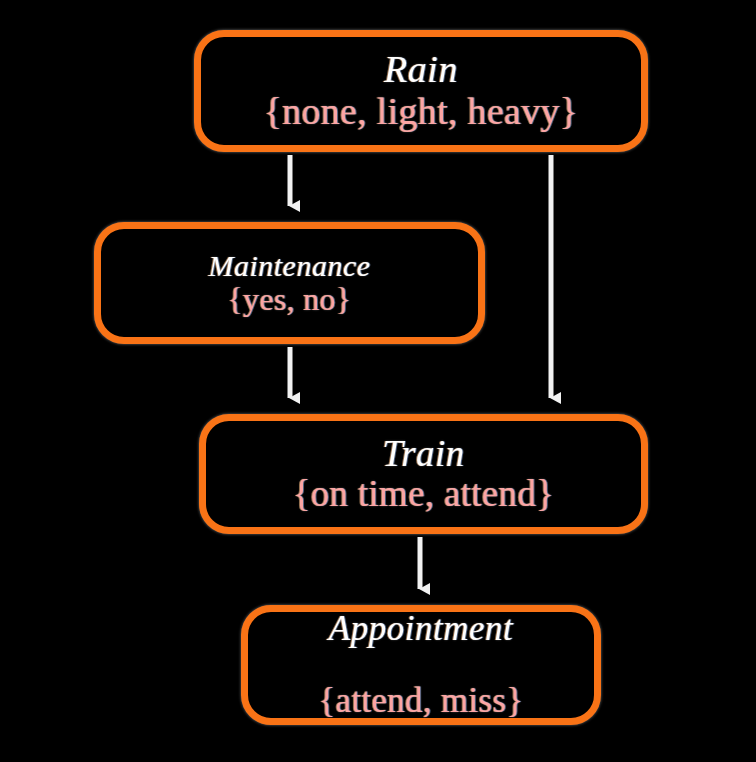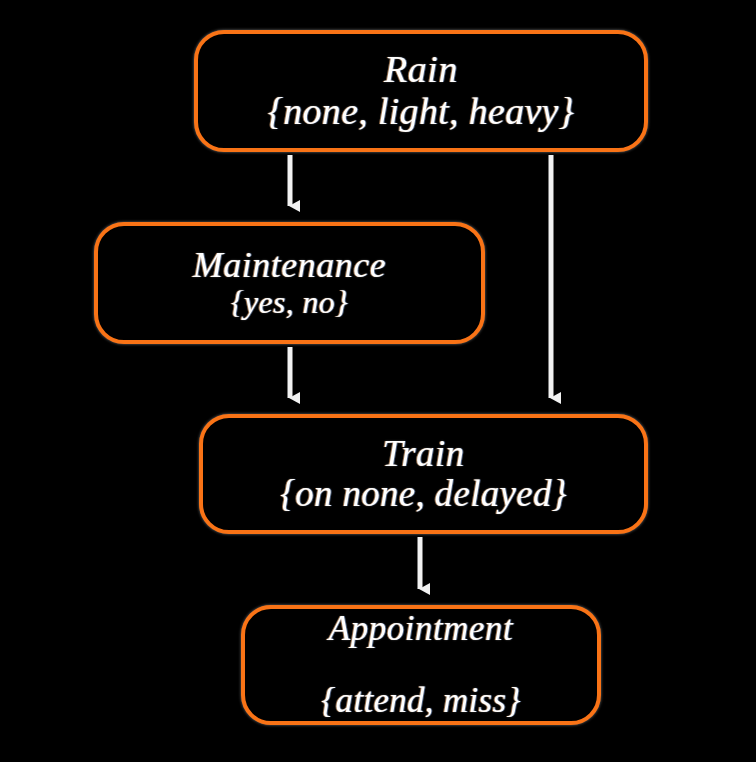--- a/index.html
+++ b/index.html
@@ -30,21 +30,21 @@
     height: 762px;
     z-index: 1;
   }
 
   
   .node {
     position: absolute;
     z-index: 2;
     box-sizing: border-box;
     background: #000000;
-    border: 4px solid #f97316;
+    border: 7px solid #f97316;
     border-radius: 30px;
     display: flex;
     flex-direction: column;
     align-items: center;
     justify-content: center;
     text-align: center;
     box-shadow: 0 0 3px rgba(255,255,255,0.45);
   }
 
   .node-name {
@@ -54,43 +54,42 @@
     line-height: 1.04;
     letter-spacing: 0.5px;
     text-shadow:
       -1px 0 0 rgba(255,190,130,0.55),
        1px 0 0 rgba(150,190,255,0.45),
        0 0 2px rgba(255,255,255,0.30);
     white-space: nowrap;
   }
 
   .node-states {
-    font-style: italic;
     font-weight: 400;
-    color: #ffffff;
+    color: #fca5a5;
     line-height: 1.04;
     letter-spacing: 0.3px;
     text-shadow:
       -1px 0 0 rgba(255,190,130,0.55),
        1px 0 0 rgba(150,190,255,0.45),
        0 0 2px rgba(255,255,255,0.30);
     white-space: nowrap;
   }
 
   
   #node-rain {
     left: 194px; top: 30px; width: 454px; height: 122px;
   }
   #node-rain .node-name   { font-size: 38px; margin-bottom: 2px; }
   #node-rain .node-states { font-size: 38px; }
 
   #node-maintenance {
     left: 94px; top: 222px; width: 391px; height: 122px;
   }
-  #node-maintenance .node-name   { font-size: 36px; margin-bottom: 2px; }
+  #node-maintenance .node-name   { font-size: 30px; margin-bottom: 2px; }
   #node-maintenance .node-states { font-size: 32px; }
 
   #node-train {
     left: 199px; top: 414px; width: 449px; height: 120px; text-align: center;
   }
   #node-train .node-name   { font-size: 37px; margin-bottom: 2px; }
   #node-train .node-states { font-size: 37px; }
 
   #node-appointment {
     left: 241px; top: 605px; width: 360px; height: 120px;
@@ -132,21 +131,21 @@
     <div class="node-states">{none, light, heavy}</div>
   </div>
 
   <div class="node" id="node-maintenance">
     <div class="node-name">Maintenance</div>
     <div class="node-states">{yes, no}</div>
   </div>
 
   <div class="node" id="node-train">
     <div class="node-name">Train</div>
-    <div class="node-states">{on none, delayed}</div>
+    <div class="node-states">{on time, attend}</div>
   </div>
 
   <div class="node" id="node-appointment">
     <div class="node-name">Appointment</div>
     <div class="node-states">{attend, miss}</div>
   </div>
 
 </div>
 
 </body></html>

